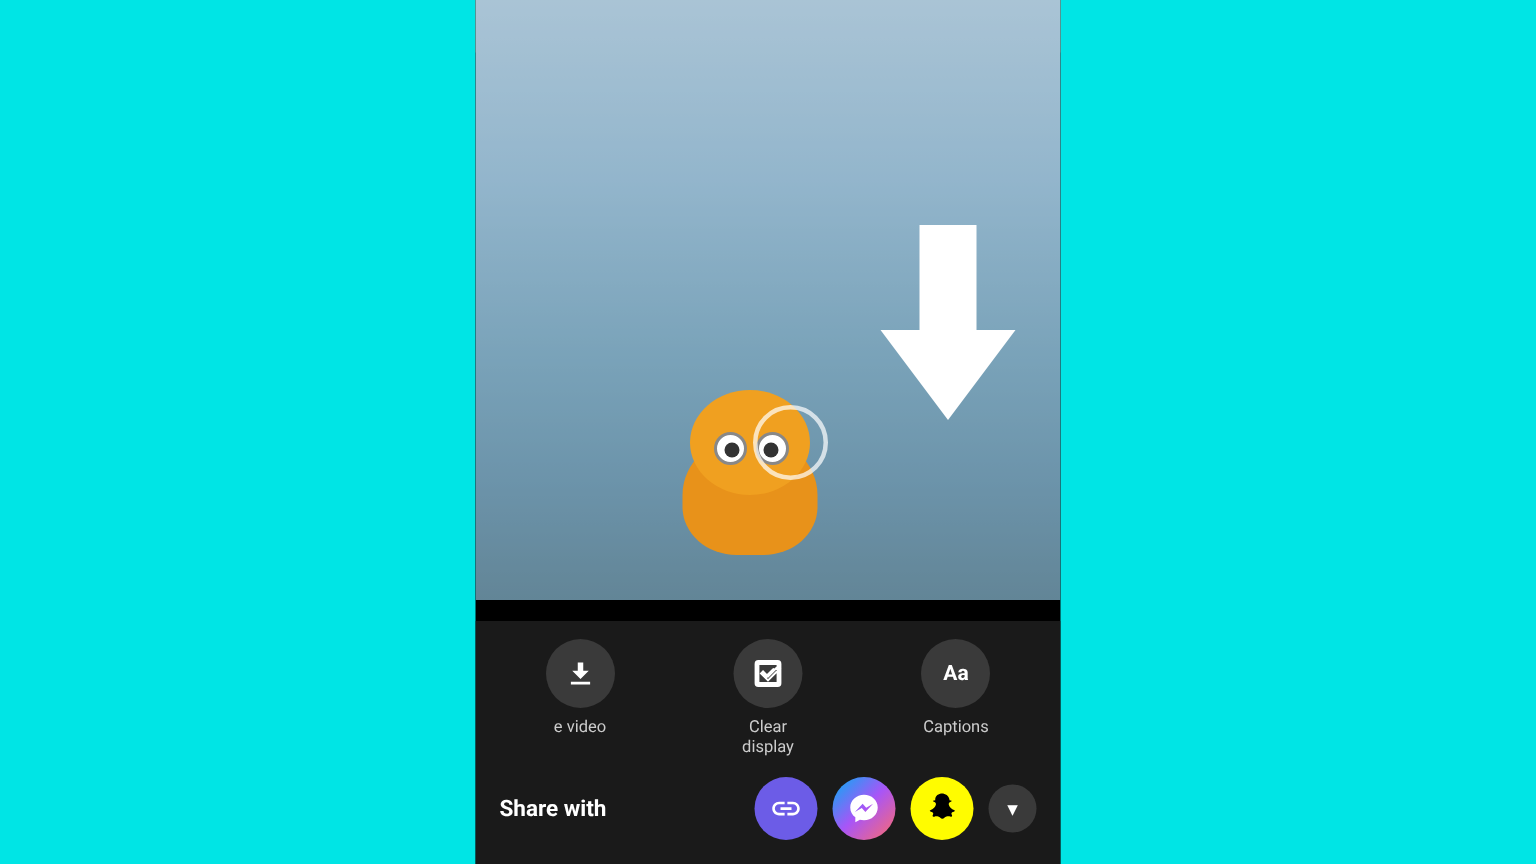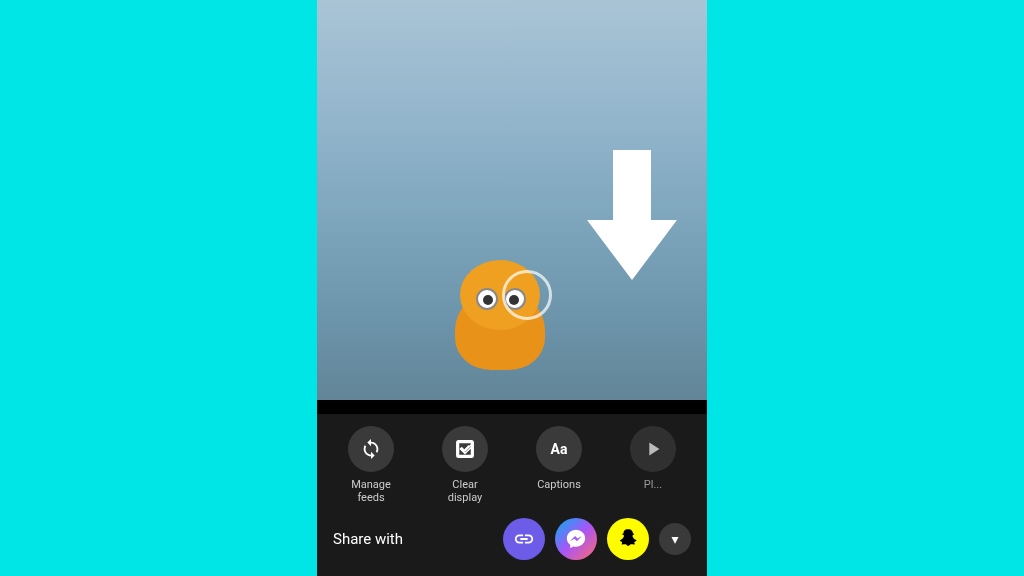--- a/index.html
+++ b/index.html
@@ -200,21 +200,21 @@
     .share-row {
       display: flex;
       align-items: center;
       padding: 14px 16px 16px 16px;
       gap: 10px;
     }
 
     .share-label {
       font-size: 15px;
       color: #fff;
-      font-weight: 400;
+      font-weight: 700;
       flex: 1;
     }
 
     .share-icons {
       display: flex;
       align-items: center;
       gap: 10px;
     }
 
     .share-icon-btn {
@@ -292,31 +292,30 @@
 
     <div class="arrow-overlay">
       <div class="arrow-shaft"></div>
       <div class="arrow-head"></div>
     </div>
   </div>
 
   <div class="bottom-toolbar">
     <div class="toolbar-icons">
 
-
-
       <div class="toolbar-item">
         <div class="toolbar-icon-btn">
           <svg class="icon-svg" viewBox="0 0 24 24">
-              <path d="M12 4V1L8 5l4 4V6c3.3 0 6 2.7 6 6 0 1-.3 2-.7 2.8l1.5 1.5C19.5 15 20 13.6 20 12c0-4.4-3.6-8-8-8zm0 14c-3.3 0-6-2.7-6-6 0-1 .3-2 .7-2.8L5.2 7.7C4.5 9 4 10.4 4 12c0 4.4 3.6 8 8 8v3l4-4-4-4v3z"></path>
-            </svg>
-        </div>
-        <span class="toolbar-item-label">Manage
-feeds</span>
-      </div>
+              <path d="M12 16l-6-6h4V4h4v6h4l-6 6zm-7 4h14v-2H5v2z"></path>
+            </svg>
+        </div>
+        <span class="toolbar-item-label">e video</span>
+      </div>
+
+
 
       <div class="toolbar-item">
         <div class="toolbar-icon-btn">
           <svg class="icon-svg" viewBox="0 0 24 24">
               <path d="M19 3H5c-1.1 0-2 .9-2 2v14c0 1.1.9 2 2 2h14c1.1 0 2-.9 2-2V5c0-1.1-.9-2-2-2zm0 16H5V5h14v14zm-7-2l-5-5 1.4-1.4L12 14.2l7.6-7.6L21 8l-9 9z" fill="none" stroke="#fff" stroke-width="1.5"></path>
               <rect x="4" y="4" width="16" height="16" rx="2" fill="none" stroke="#fff" stroke-width="2"></rect>
               <path d="M8 12l2.5 2.5L16 9" stroke="#fff" stroke-width="2" fill="none" stroke-linecap="round"></path>
             </svg>
         </div>
         <span class="toolbar-item-label">Clear
@@ -324,28 +323,20 @@
       </div>
 
       <div class="toolbar-item">
         <div class="toolbar-icon-btn">
           <span style="font-size:14px;font-weight:bold;color:#fff;">Aa</span>
         </div>
         <span class="toolbar-item-label">Captions</span>
       </div>
 
 
-      <div class="toolbar-item" style="opacity:0.7;">
-        <div class="toolbar-icon-btn">
-          <svg class="icon-svg" viewBox="0 0 24 24">
-              <path d="M8 5v14l11-7z"></path>
-            </svg>
-        </div>
-        <span class="toolbar-item-label">Pl...</span>
-      </div>
 
     </div>
 
     <div class="share-row">
       <span class="share-label">Share with</span>
       <div class="share-icons">
 
         <div class="share-icon-btn share-icon-link">
           <svg width="22" height="22" viewBox="0 0 24 24" fill="#fff">
               <path d="M3.9 12c0-1.7 1.4-3.1 3.1-3.1h4V7H7C4.2 7 2 9.2 2 12s2.2 5 5 5h4v-1.9H7c-1.7 0-3.1-1.4-3.1-3.1zM8 13h8v-2H8v2zm9-6h-4v1.9h4c1.7 0 3.1 1.4 3.1 3.1s-1.4 3.1-3.1 3.1h-4V17h4c2.8 0 5-2.2 5-5s-2.2-5-5-5z"></path>

